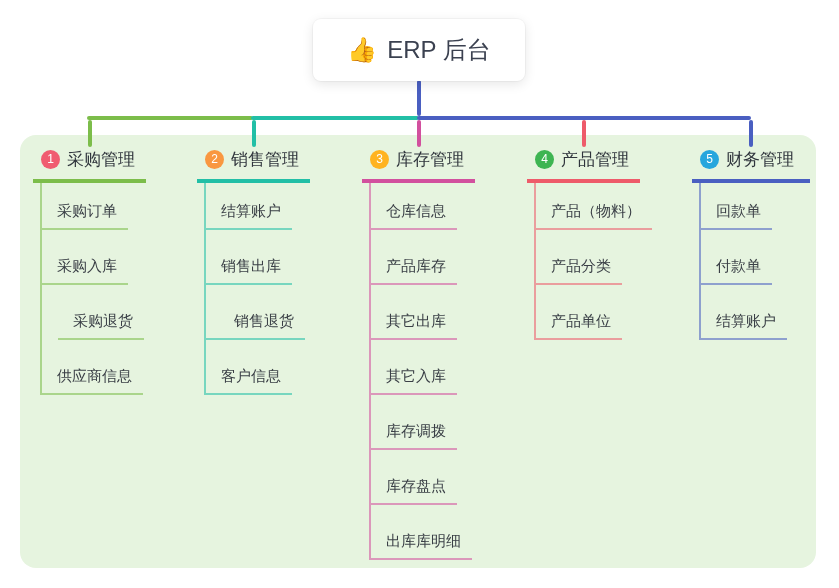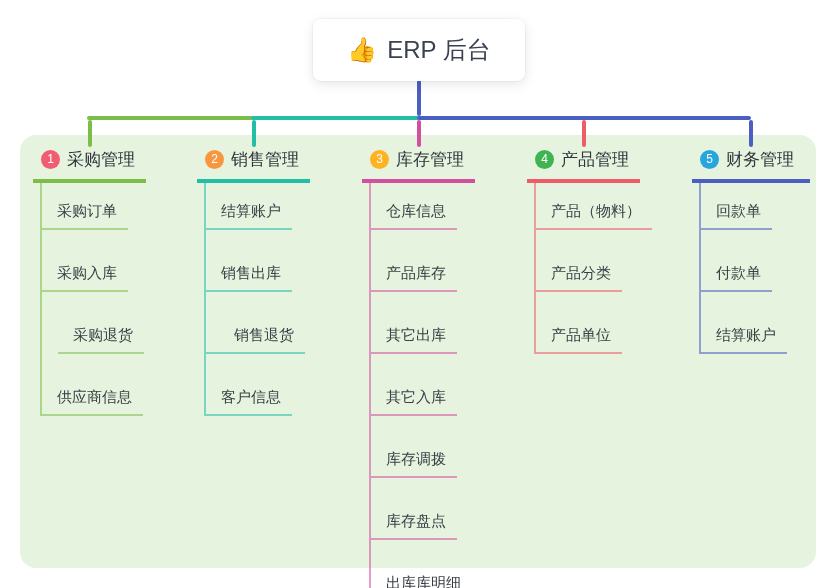--- a/index.html
+++ b/index.html
@@ -25,21 +25,21 @@
   .branch-header {
     display:flex; align-items:center; gap:7px;
     padding:2px 4px 8px 8px; border-bottom:4px solid;
   }
   .badge {
     width:19px; height:19px; border-radius:50%; flex:none;
     color:#fff; font-size:12px; line-height:19px; text-align:center;
   }
   .branch-label { font-size:17px; color:#2f343c; white-space:nowrap; }
   .children { margin-left:7px; }
-  .child-row { display:flex; align-items:flex-end; height:62px; border-left:2px solid; }
+  .child-row { display:flex; align-items:flex-end; height:55px; border-left:2px solid; }
   .child-row.first { height:47px; }
   .child-label {
     font-size:15px; color:#3a3f46; white-space:nowrap;
     padding:0 11px 7px 15px; border-bottom:2px solid;
   }
 </style>
 </head>
 <body>
 
 <div class="panel" style="background: rgb(230, 244, 223);"></div>

